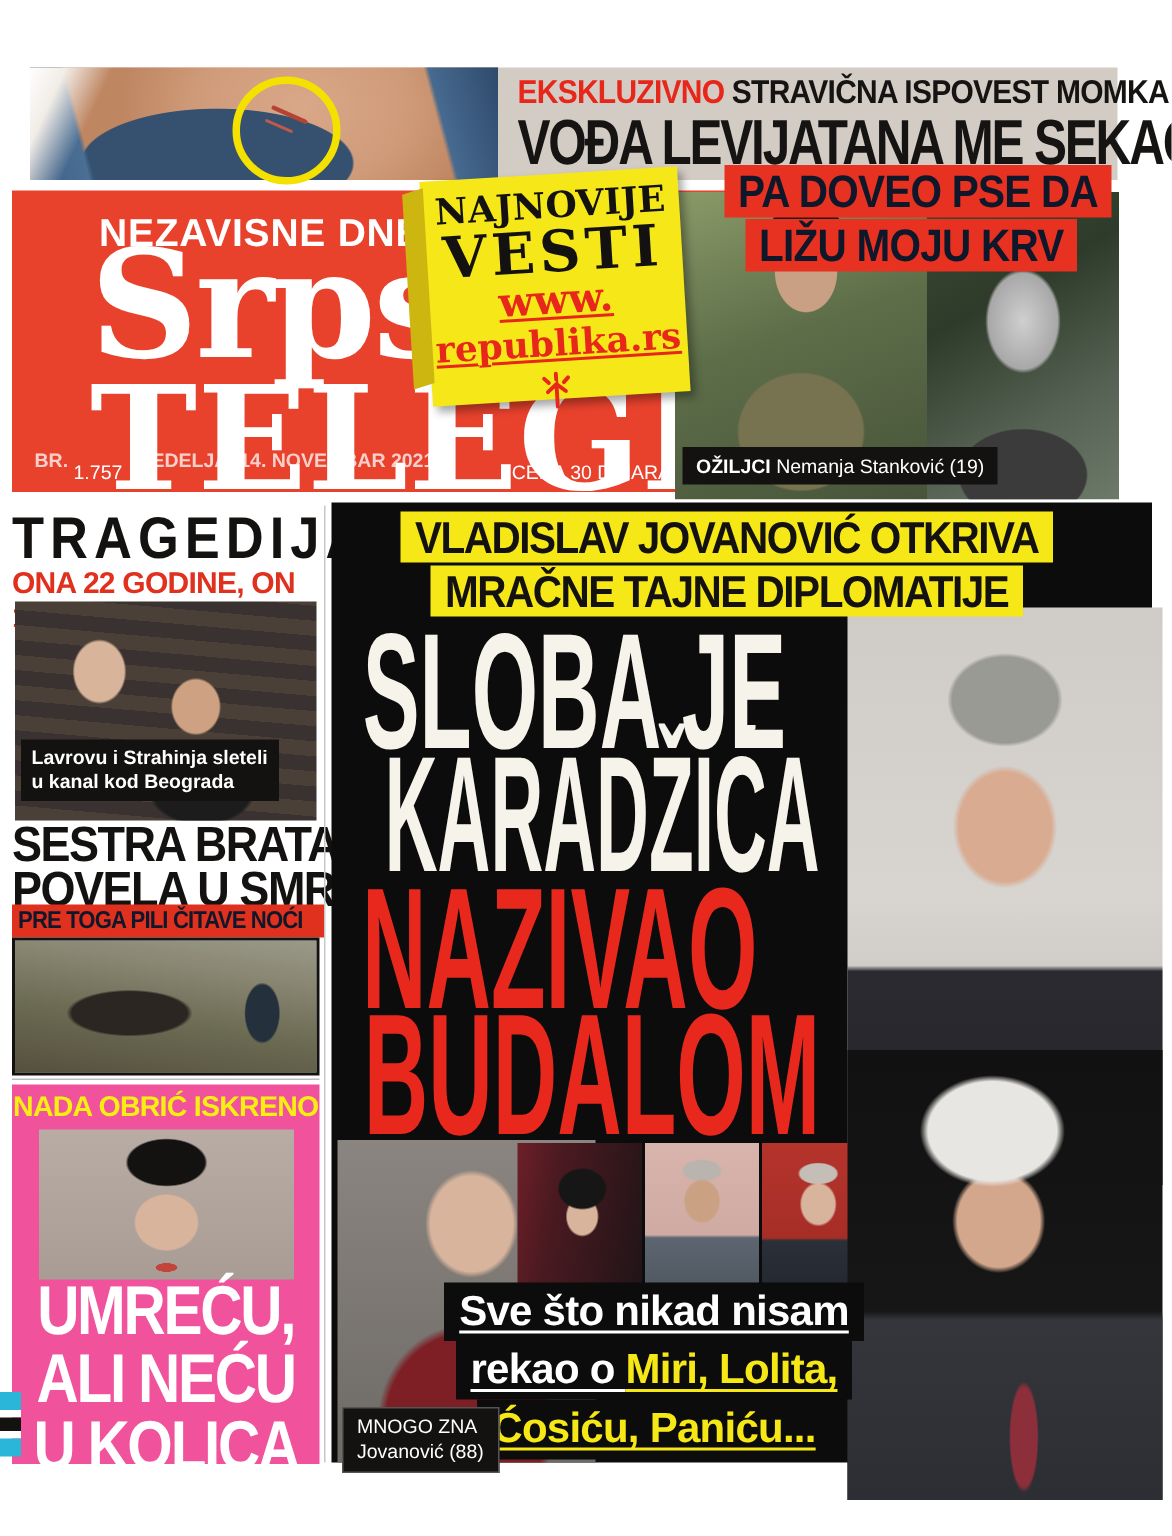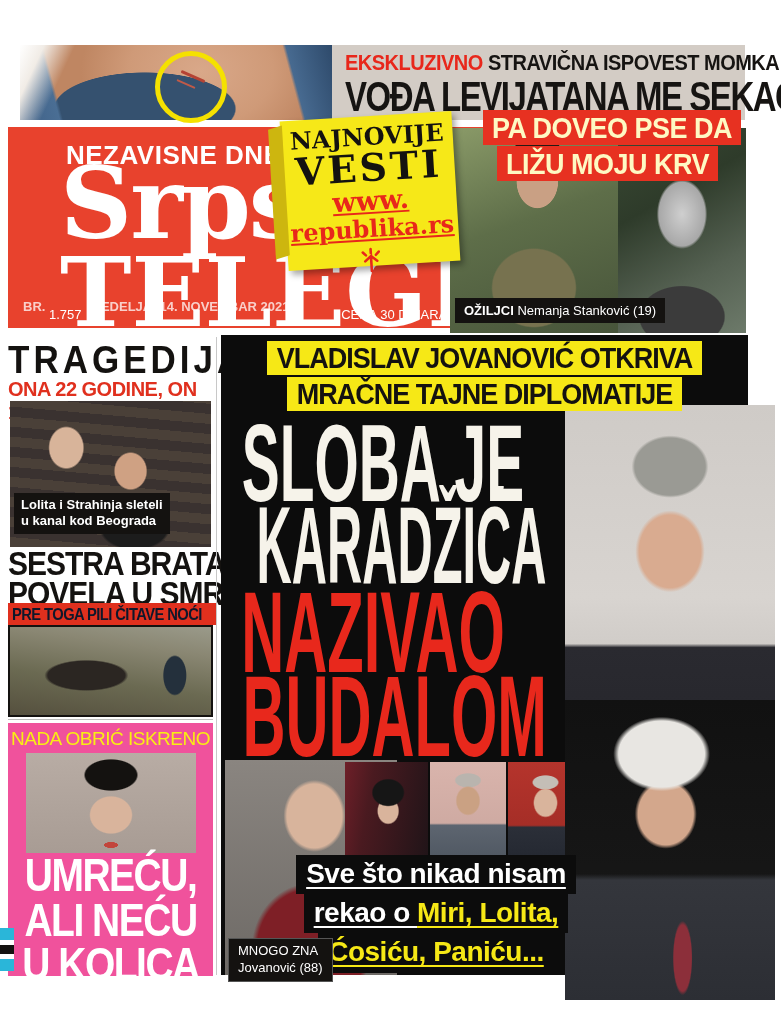--- a/index.html
+++ b/index.html
@@ -23,21 +23,21 @@
   }
   .scar-circle{left:135px;top:6px;width:62px;height:62px;border:5px solid #f5e100;border-radius:50%;}
   .scar-mark{left:160px;top:30px;width:26px;height:3px;background:#b54334;transform:rotate(24deg);border-radius:2px;}
   .scar-mark2{left:156px;top:38px;width:20px;height:2px;background:#c05a48;transform:rotate(24deg);border-radius:2px;}
   .banner-kicker{left:325px;top:5px;font-size:20px;font-weight:900;letter-spacing:-0.5px;}
   .banner-kicker .red{color:#e8271b;}
   .banner-kicker .blk{color:#161412;}
   .banner-headline{left:325px;top:27px;color:#161412;font-size:34px;font-weight:900;letter-spacing:-1.5px;}
 
   
-  .callout1,.callout2{background:#e73121;color:#fef9c3;font-weight:900;
+  .callout1,.callout2{background:#e73121;color:#0f172a;font-weight:900;
     padding:1px 9px 3px 9px;font-size:27px;letter-spacing:-0.5px;z-index:6;white-space:nowrap;}
   .callout1{top:110px;right:40px;}
   .callout2{top:146px;right:63px;}
 
   
   .masthead{left:8px;top:127px;width:612px;height:201px;background:#e8422d;z-index:1;}
   .tagline{left:58px;top:13px;color:#fff;font-size:26px;font-weight:700;letter-spacing:0.5px;}
   .mast-title1{left:52px;top:26px;color:#fff;font-family:"DejaVu Serif",serif;
     font-size:100px;font-weight:700;line-height:1;letter-spacing:-2px;}
   .mast-title2{left:52px;top:118px;color:#fff;font-family:"DejaVu Serif",serif;
@@ -93,39 +93,39 @@
     transform:scaleY(1.1);transform-origin:left top;letter-spacing:-1px;white-space:nowrap;}
   .redstrip{left:0;top:266px;background:#e0301e;color:#0f172a;font-size:15.5px;font-weight:900;
     padding:2px 4px;white-space:nowrap;letter-spacing:-0.6px;}
   .carphoto{left:0;top:288px;width:201px;height:88px;border:2px solid #141210;overflow:hidden;
     background:
       radial-gradient(ellipse 70px 26px at 38% 55%,#2b2622 55%,rgba(43,38,34,0) 60%),
       radial-gradient(ellipse 20px 34px at 82% 55%,#24303c 55%,rgba(36,48,60,0) 60%),
       linear-gradient(8deg,#55503e 0%,#6b6a52 40%,#8a8773 75%,#9a9a8a 100%);}
   .ldivider{left:0;top:382px;width:205px;height:1px;background:#bdbdbd;}
   .pinkbox{left:0;top:386px;width:205px;height:253px;background:#f0529c;text-align:center;overflow:hidden;}
-  .pink-kicker{margin-top:5px;color:#f8ef12;font-size:19px;font-weight:400;letter-spacing:-0.5px;}
+  .pink-kicker{margin-top:5px;color:#f8ef12;font-size:19px;font-weight:700;letter-spacing:-0.5px;}
   .nada-photo{margin:3px auto 0 auto;width:170px;height:100px;
     background:
       radial-gradient(ellipse 34px 30px at 50% 62%,#d9b49c 60%,rgba(217,180,156,0) 64%),
       radial-gradient(ellipse 44px 26px at 50% 22%,#141210 58%,rgba(20,18,16,0) 62%),
       radial-gradient(ellipse 10px 4px at 50% 92%,#c2453c 70%,rgba(194,69,60,0) 75%),
       linear-gradient(180deg,#b8aca4 0%,#a89c94 100%);}
   .pink-headline{margin-top:0px;color:#fff;font-size:39px;font-weight:900;line-height:38px;
     letter-spacing:-1.5px;transform:scaleY(1.18);transform-origin:center top;}
   .stripes{left:0;top:928px;width:14px;z-index:3;}
   .stripe-c{width:14px;height:12px;background:#2ab6d9;}
   .stripe-w{width:14px;height:5px;background:#ffffff;}
   .stripe-b{width:14px;height:9px;background:#141210;}
 
   
   .vdivider{left:216px;top:337px;width:1px;height:638px;background:#c8c8c8;}
 
   
-  .mainbox{left:221px;top:335px;width:527px;height:640px;background:#0c0c0c;}
+  .mainbox{left:221px;top:335px;width:527px;height:640px;background:#0c0c0c;padding-left:20px;}
   .kickers{position:absolute;left:0;top:6px;width:527px;text-align:center;z-index:4;}
   .kicker-chip{display:inline-block;background:#f6e816;color:#141210;font-size:27px;font-weight:900;
     padding:1px 10px 2px 10px;letter-spacing:-1px;white-space:nowrap;margin-bottom:2px;}
   .hl{position:absolute;left:13px;font-weight:900;z-index:3;}
   .hl-w{color:#f6f3ea;}
   .hl-r{color:#e8281c;}
   .hl1{top:76px;font-size:63px;transform:scale(0.95,1.32);}
   .hl2{top:158px;font-size:63px;transform:scale(0.88,1.32);}
   .hl3{top:243px;font-size:66px;transform:scale(0.95,1.32);}
   .hl4{top:327px;font-size:66px;transform:scale(0.95,1.32);}
@@ -238,21 +238,21 @@
   <div class="abs strip-caption">
     <span class="b">OŽILJCI</span><span> Nemanja Stanković (19)</span>
   </div>
 </div>
 
 <div class="abs left-col">
   <div class="abs trag">TRAGEDIJA</div>
   <div class="abs trag-sub">ONA 22 GODINE, ON 15</div>
   <div class="abs selfie"></div>
   <div class="abs selfie-cap">
-    <div>Lolita i Strahinja sleteli</div>
+    <div>Lavrovu i Strahinja sleteli</div>
     <div>u kanal kod Beograda</div>
   </div>
   <div class="abs sestra">
     <div>SESTRA BRATA</div>
     <div>POVELA U SMRT</div>
   </div>
   <div class="abs redstrip">
     <span class="cond" style="transform:scale(0.95,1.05);">PRE TOGA PILI ČITAVE NOĆI</span>
   </div>
   <div class="abs carphoto"></div>

